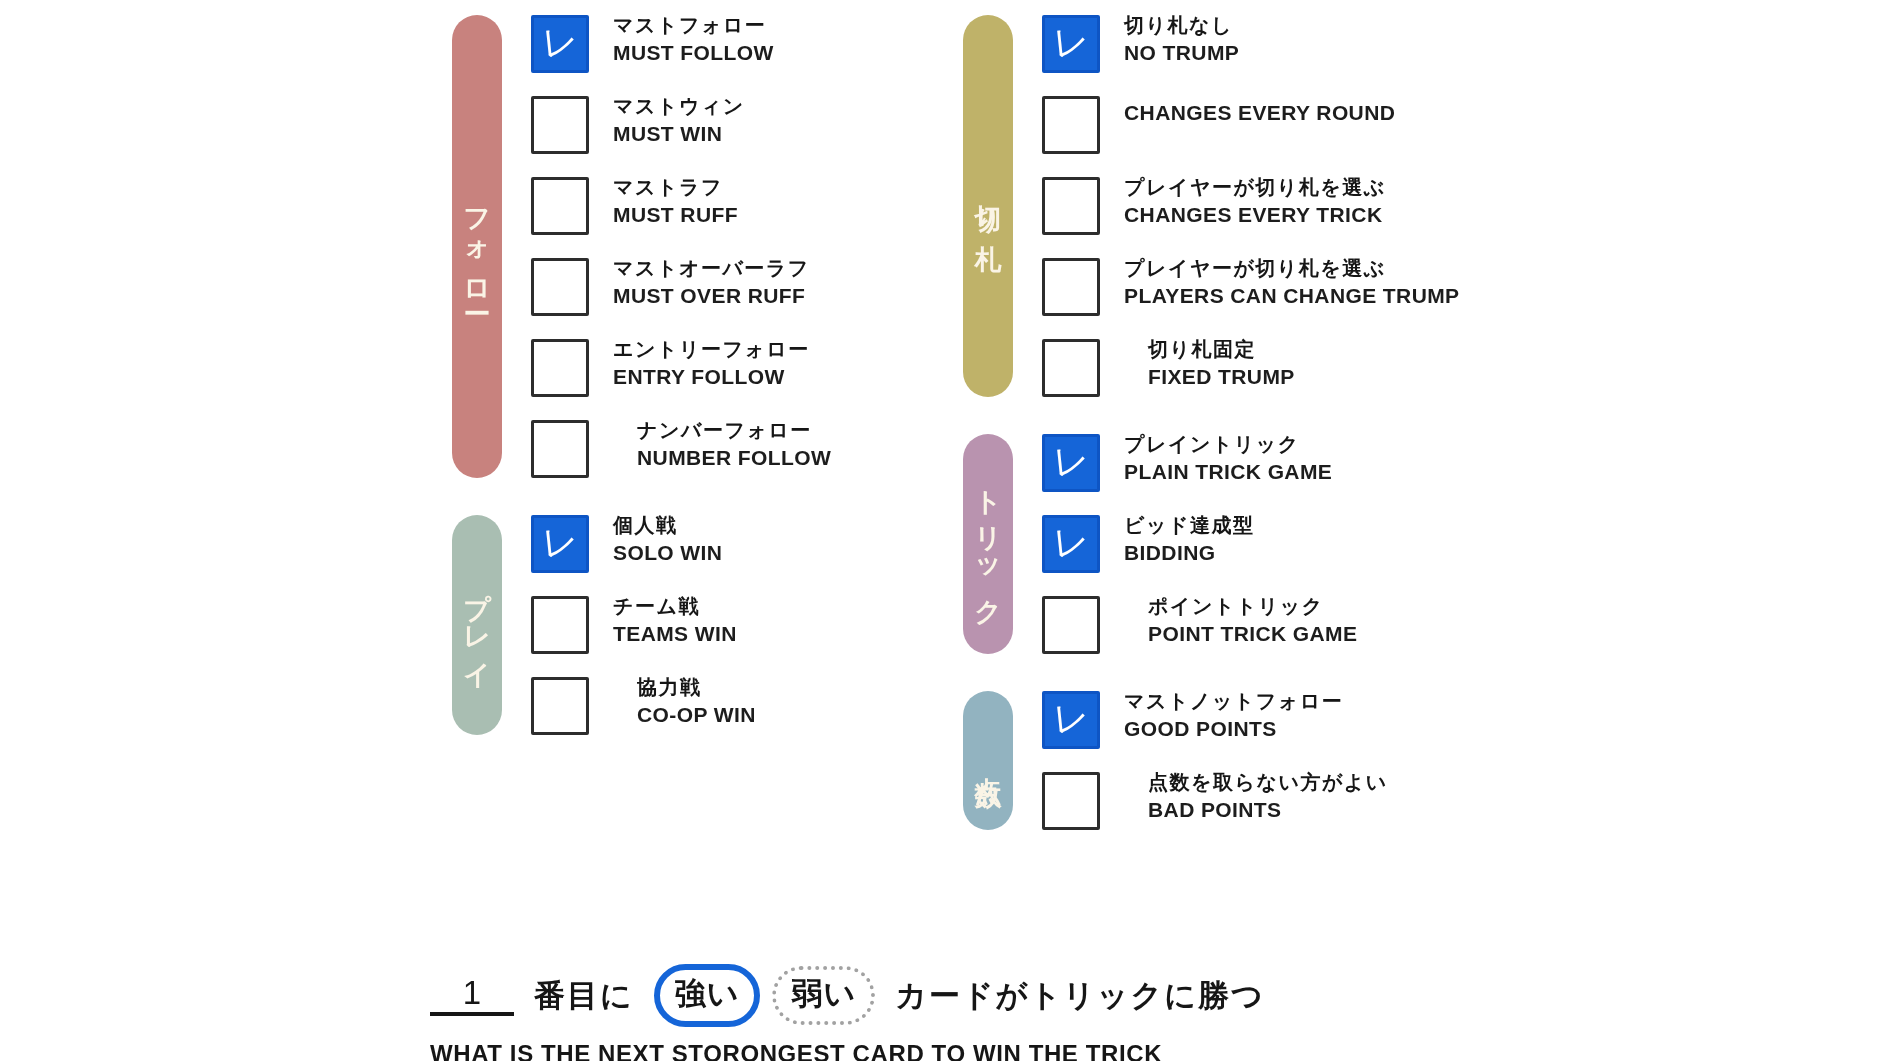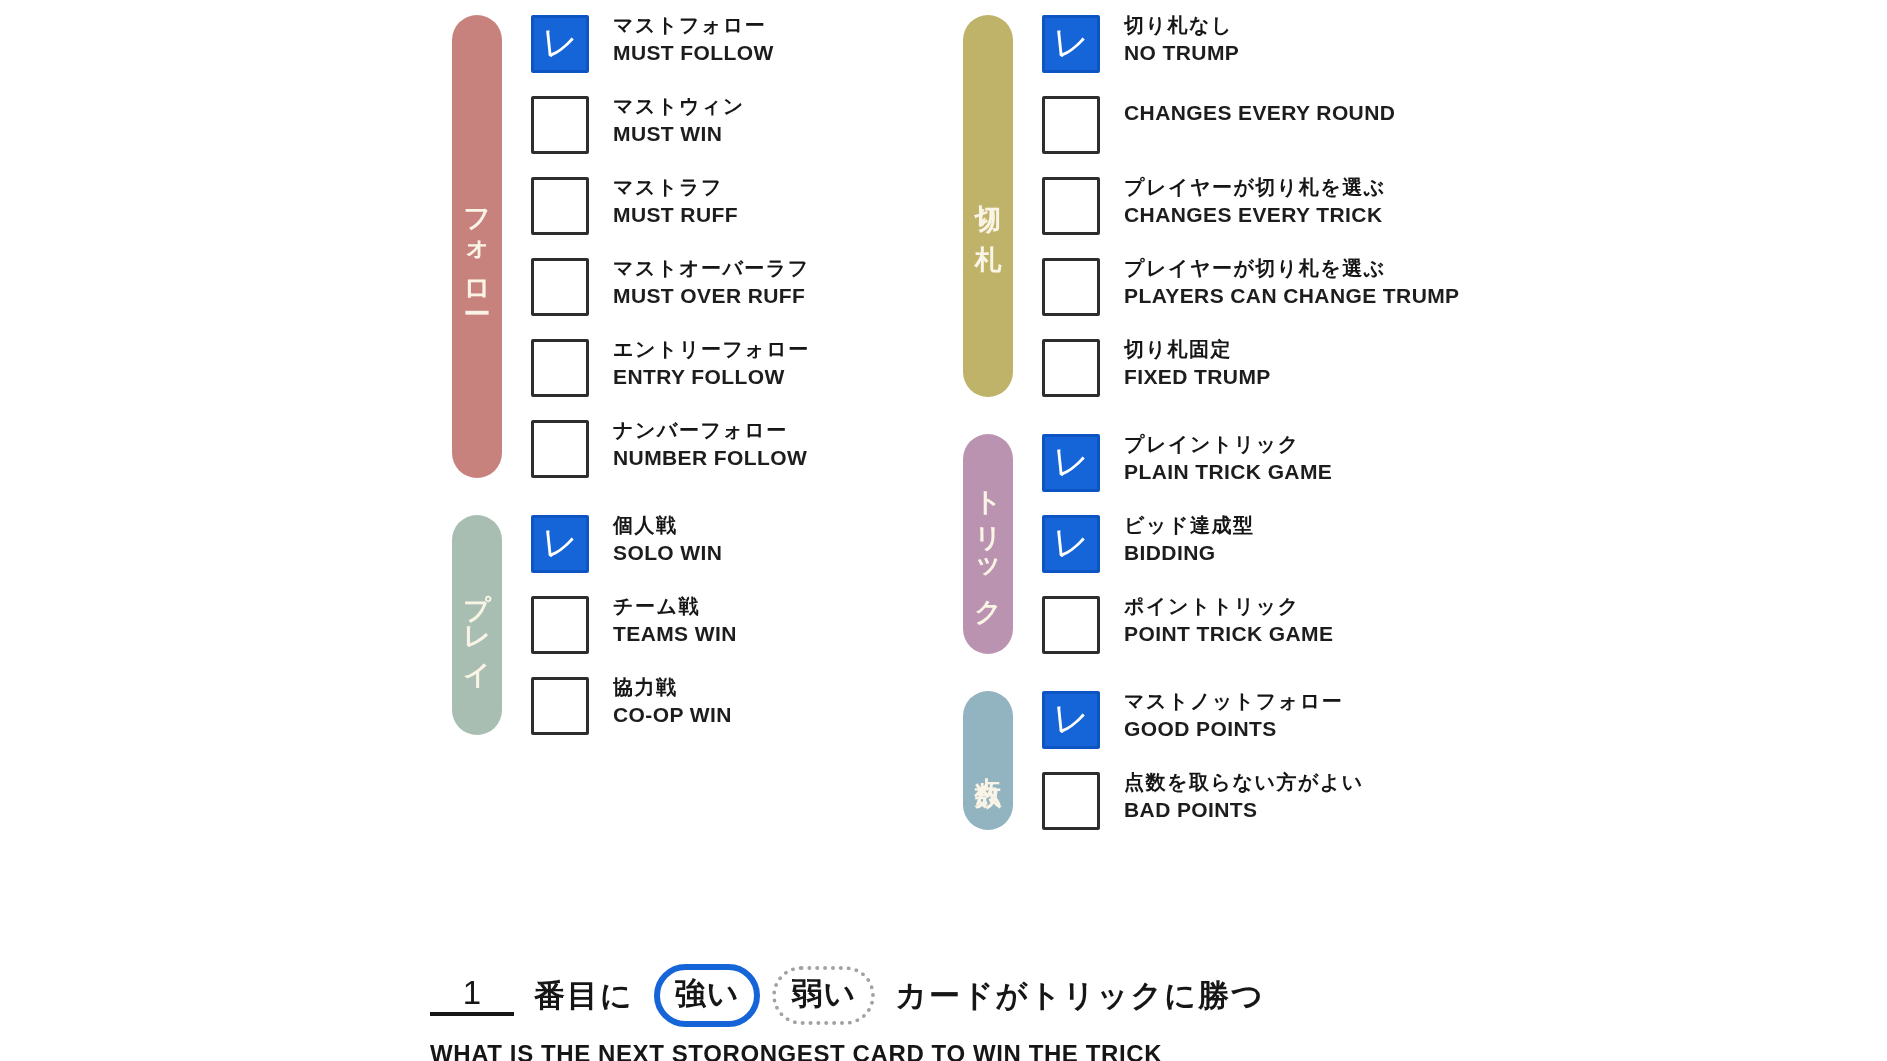--- a/index.html
+++ b/index.html
@@ -13,21 +13,21 @@
 
   .section { display:flex; margin-bottom:37px; }
   .pill {
     width:50px; border-radius:26px; flex-shrink:0;
     display:flex; align-items:center; justify-content:center;
     writing-mode:vertical-rl; text-orientation:mixed;
     color:var(--pill-text); font-size:27px; font-weight:700; letter-spacing:5px;
   }
   .items { margin-left:29px; flex:1; }
   .row { display:flex; margin-bottom:23px; }
-  .row:last-child { margin-bottom:0; }
+  .row:last-child { margin-bottom:0;gap:24px; }
 
   .checkbox {
     width:58px; height:58px; flex-shrink:0; border-radius:2px;
     border:3px solid var(--box-border); background:#ffffff;
     display:flex; align-items:center; justify-content:center; cursor:pointer;
   }
   .row.checked .checkbox { background:var(--accent); border-color:var(--accent-border); }
   .glyph { display:none; color:#ffffff; font-size:36px; font-weight:500; transform:rotate(-6deg); margin-top:-3px; }
   .row.checked .glyph { display:block; }
 

